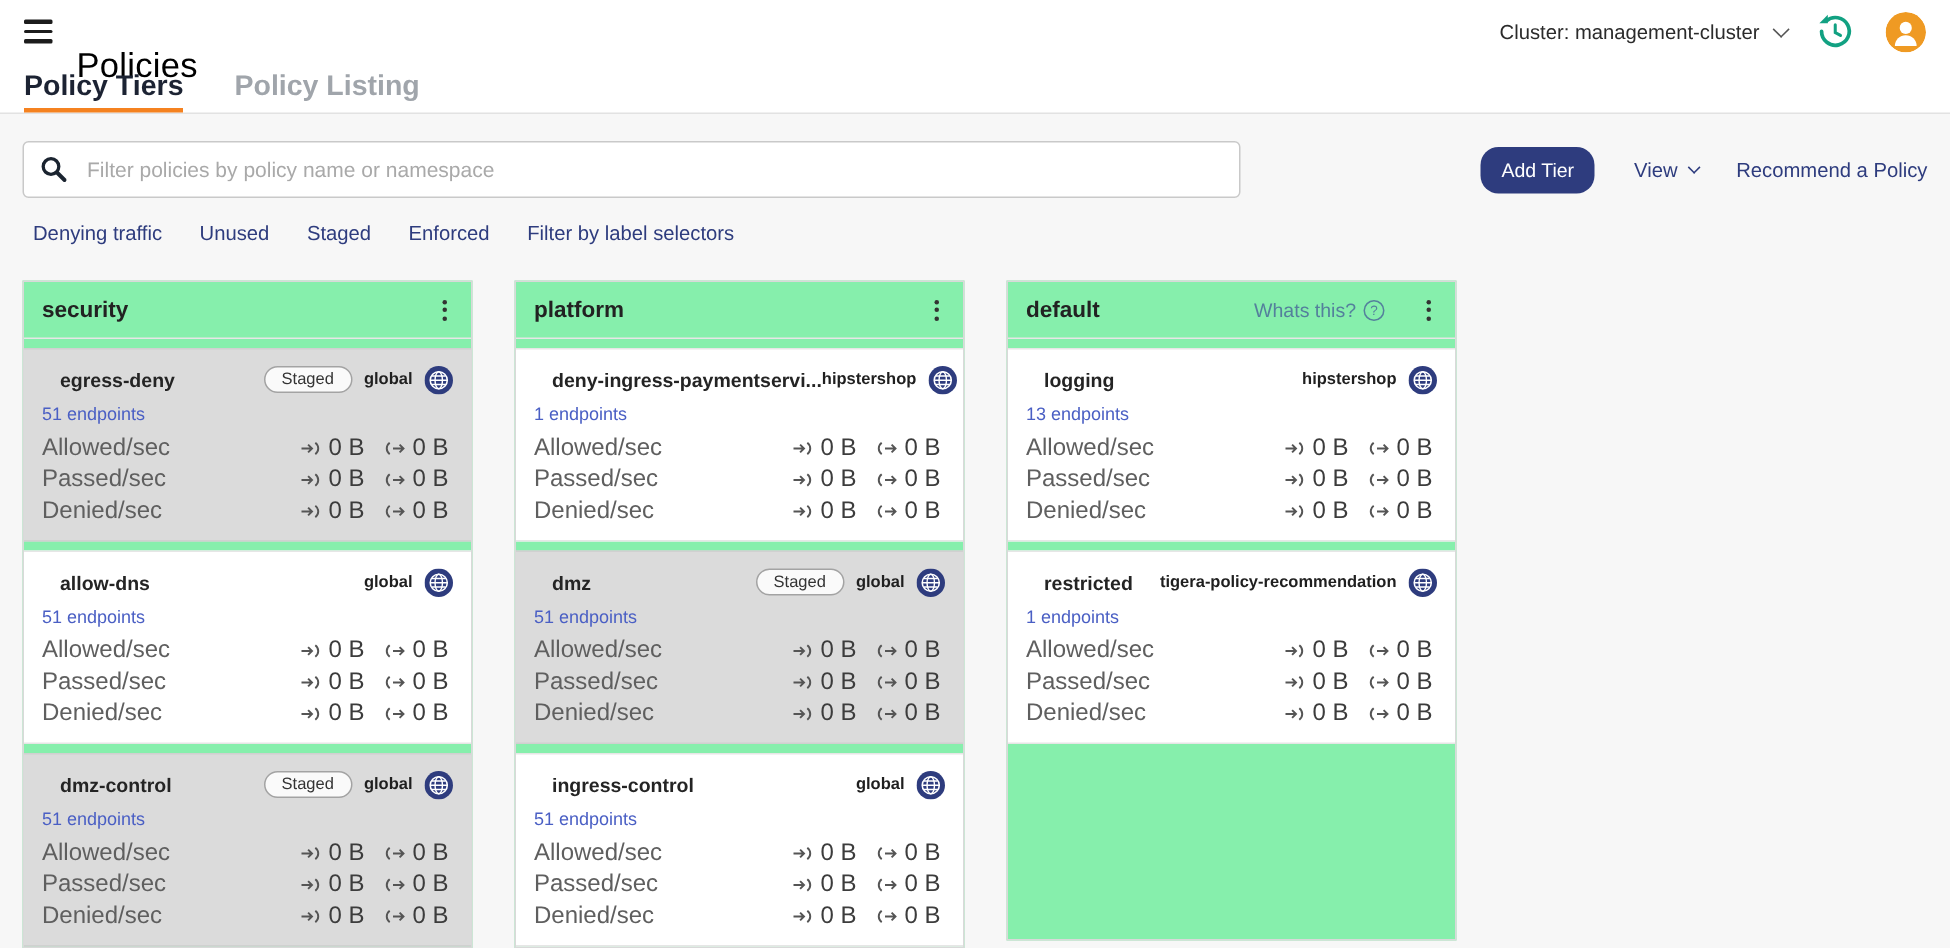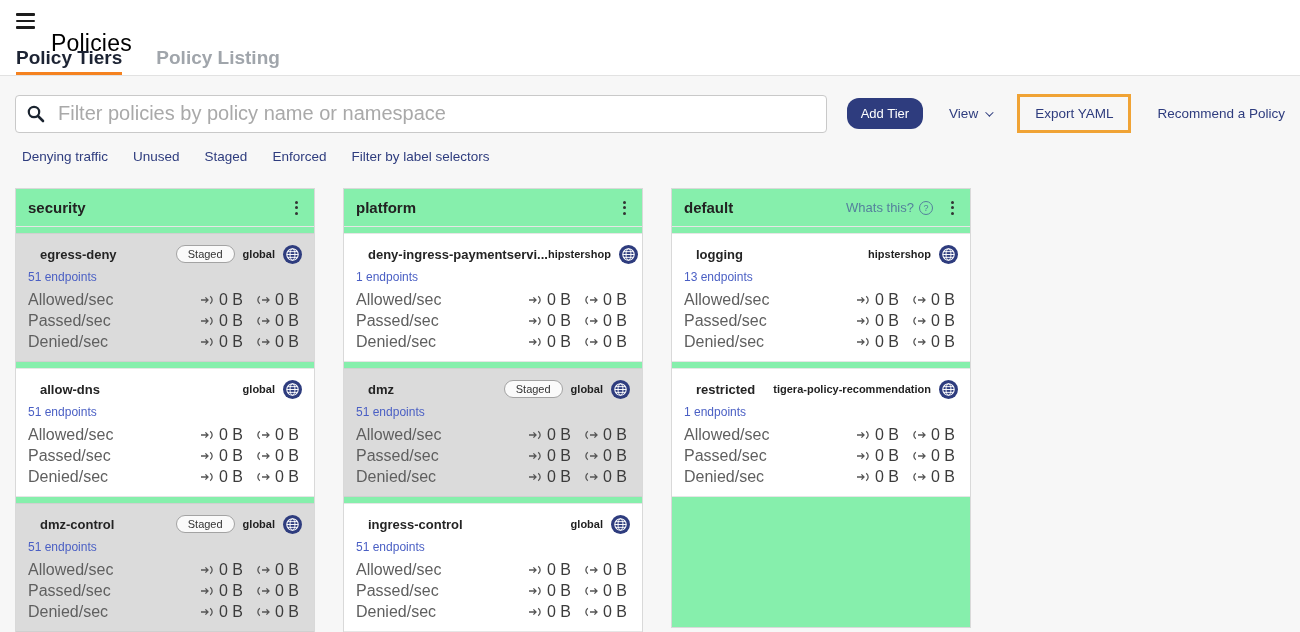--- a/index.html
+++ b/index.html
@@ -42,21 +42,21 @@
     color: #a0a5ab; border-bottom: 3px solid transparent; padding-top: 2px; cursor: pointer;
   }
   .tab.active { color: #1c2333; border-bottom-color: var(--accent-orange, #f58220); }
 
   
   .content { padding: 0 15px; }
   .toolbar { margin-top: 18px; display: flex; align-items: center; }
   .search { position: relative; width: 812px; height: 38px; }
   .search input {
     width: 100%; height: 100%; border: 1px solid #c9c9c9; border-radius: 4px;
-    padding: 0 12px 0 42px; font-size: 20px; font-family: inherit; color: #4d7c0f;
+    padding: 0 12px 0 42px; font-size: 14px; font-family: inherit; color: #4d7c0f;
     background: #fff; outline: none;
   }
   .search input::placeholder { color: #a9a9a9; }
   .search-icon { position: absolute; left: 11px; top: 9px; }
   .actions { margin-left: auto; display: flex; align-items: center; gap: 26px; }
   .btn-primary {
     background: var(--navy, #2e3c7e); color: #fff; border: none; border-radius: 12px;
     font-size: 13px; font-family: inherit; padding: 8px 14px; cursor: pointer;
   }
   .view-btn { display: flex; align-items: center; gap: 7px; color: var(--navy, #2e3c7e); font-size: 13.5px; cursor: pointer; }
@@ -74,21 +74,21 @@
   .board { margin-top: 24px; display: flex; gap: 28px; align-items: flex-start; }
   .tier-column {
     width: 300px; min-height: 440px; background: #86efac;
     border: 1px solid #d9d9d9; display: flex; flex-direction: column; gap: 6px;
   }
   .tier-header {
     min-height: 38px; display: flex; align-items: center;
     padding: 0 12px; border-bottom: 1px solid #e6e6e6;
   }
   .tier-name { font-size: 15px; font-weight: bold; color: #222; }
-  .th-right { margin-left: auto; display: flex; align-items: center; gap: 14px; text-align: center; }
+  .th-right { margin-left: auto; display: flex; align-items: center; gap: 24px; text-align: center; }
   .whats-this { display: flex; align-items: center; gap: 5px; color: #54809c; font-size: 13px; cursor: pointer; }
   .qmark {
     width: 14px; height: 14px; border: 1.3px solid #54809c; border-radius: 50%;
     font-size: 9px; display: inline-flex; align-items: center; justify-content: center;
   }
   .kebab { display: flex; flex-direction: column; gap: 2.5px; padding: 3px 4px; cursor: pointer; }
   .kebab i { width: 3px; height: 3px; border-radius: 50%; background: #333; }
 
   .policy-card {
     padding: 7px 12px 9px; background: #fff;
@@ -113,20 +113,40 @@
 </head>
 <body>
 
 <div class="topbar">
   <span class="hamburger">
       <i></i>
       <i></i>
       <i></i>
     </span>
   <h1 class="title">Policies</h1>
+  <div class="top-right">
+    <span class="cluster">
+      <span>Cluster: management-cluster</span>
+      <span class="chev"></span>
+    </span>
+    <span class="icon-btn">
+      <svg width="27" height="27" viewBox="0 0 24 24">
+        <path d="M6.6 5.4A8.2 8.2 0 1 1 3.9 11.4" fill="none" stroke="#12a182" stroke-width="2.2" stroke-linecap="round"></path>
+        <path d="M7.6 1.6v5h-5z" fill="#12a182"></path>
+        <path d="M12 7.6v4.6l3.1 1.7" fill="none" stroke="#12a182" stroke-width="1.8" stroke-linecap="round"></path>
+      </svg>
+    </span>
+    <span class="avatar">
+      <svg width="27" height="27" viewBox="0 0 28 28">
+        <circle cx="14" cy="14" r="14" fill="#ef9a23"></circle>
+        <circle cx="14" cy="11" r="4.2" fill="#fff"></circle>
+        <path d="M6.5 23.5a7.5 7.5 0 0 1 15 0z" fill="#fff"></path>
+      </svg>
+    </span>
+  </div>
 </div>
 
 <div class="tabbar">
   <span class="tab active">Policy Tiers</span>
   <span class="tab">Policy Listing</span>
 </div>
 
 <div class="content">
   <div class="toolbar">
     <div class="search">
@@ -137,21 +157,20 @@
         </svg>
       </span>
       <input placeholder="Filter policies by policy name or namespace" style="">
     </div>
     <div class="actions">
       <button class="btn-primary">Add Tier</button>
       <span class="view-btn">
         <span>View</span>
         <span class="chev small"></span>
       </span>
-      <span class="export-btn">Export YAML</span>
       <span class="link-btn">Recommend a Policy</span>
     </div>
   </div>
 
   <div class="filters">
     <span>Denying traffic</span>
     <span>Unused</span>
     <span>Staged</span>
     <span>Enforced</span>
     <span>Filter by label selectors</span>

